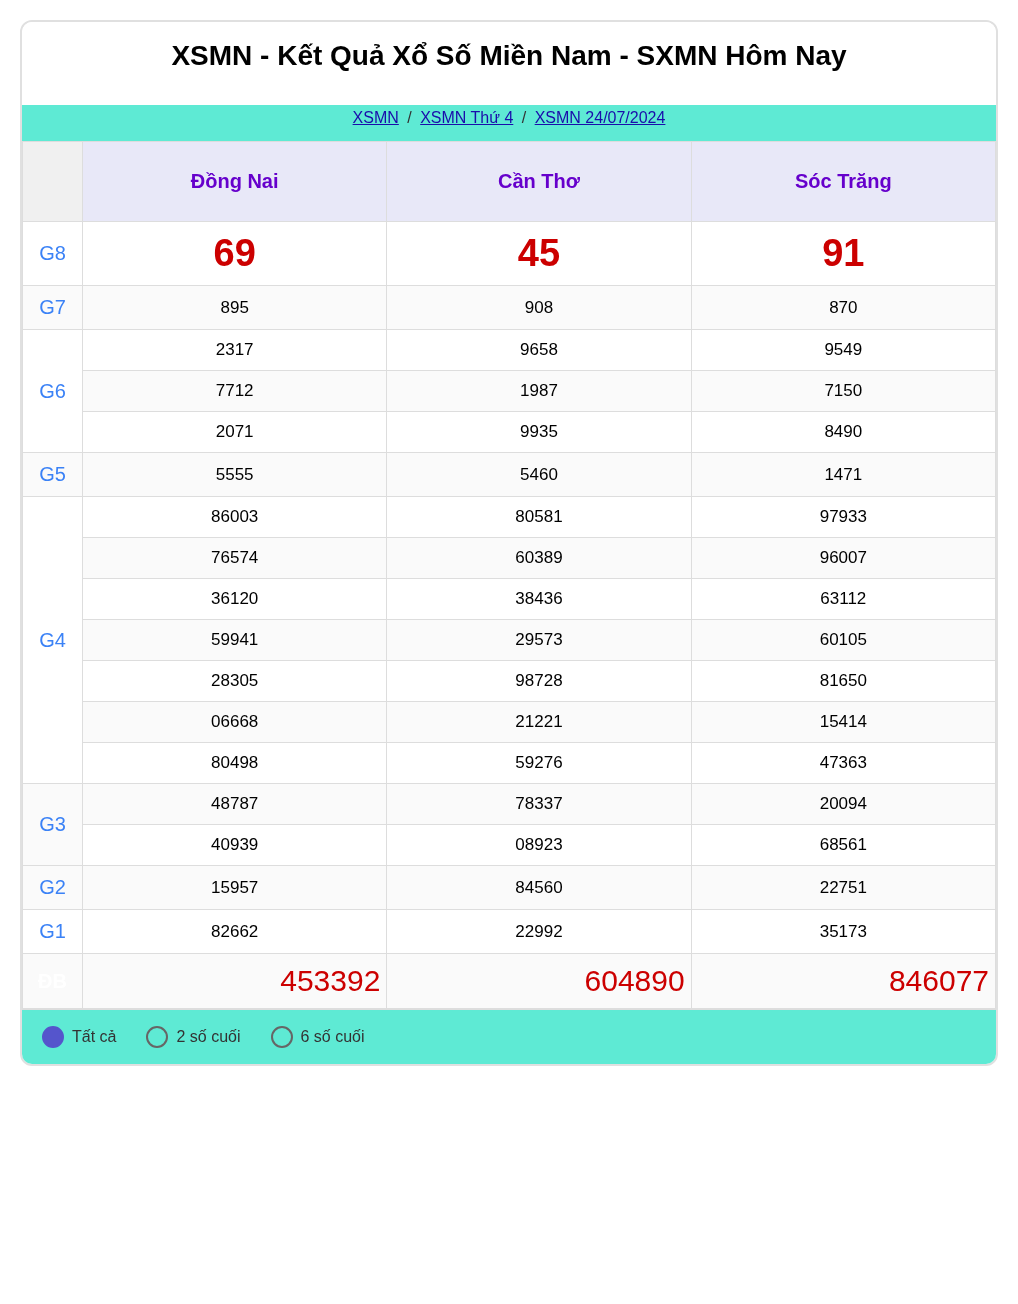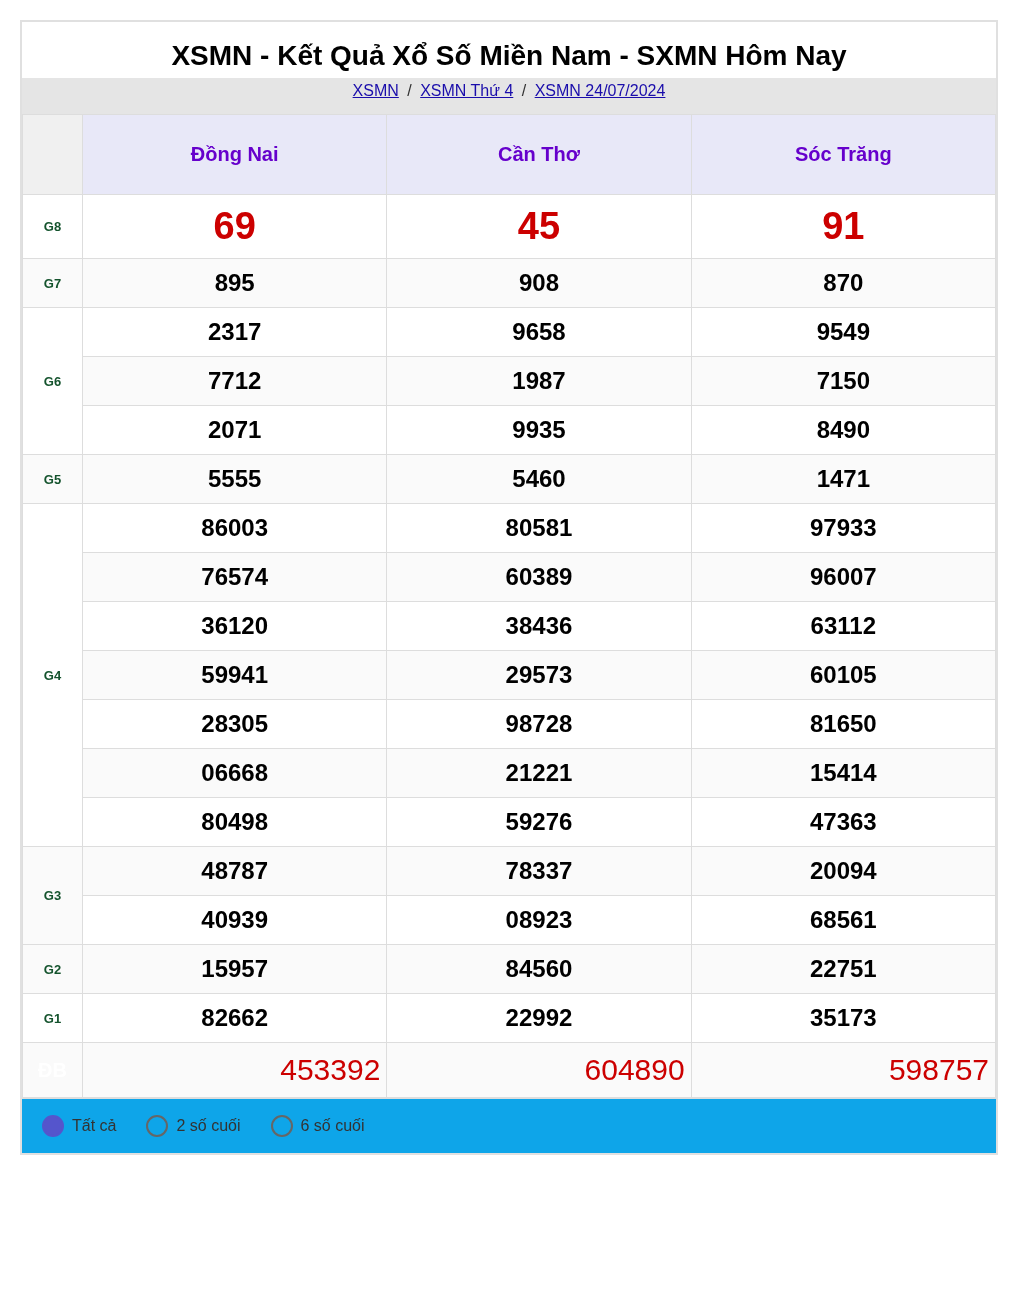--- a/index.html
+++ b/index.html
@@ -8,36 +8,37 @@
       background: #fff;
       display: flex;
       justify-content: center;
       align-items: flex-start;
       min-height: 1304px;
       padding: 20px;
     }
     .container {
       width: 978px;
       border: 2px solid #e0e0e0;
-      border-radius: 0;
+      border-radius: 12px;
       overflow: hidden;
       background: #fff;
     }
     .main-title {
       text-align: center;
       font-size: 28px;
       font-weight: bold;
       color: #000;
       padding: 18px 10px 6px;
       background: #fff;
     }
     .breadcrumb {
       text-align: center;
       padding: 4px 10px 14px;
-      background: #e5e5e5;
+      background: #5eead4;
+      margin-top: 27px;
     }
     .breadcrumb a {
       color: #1a0dab;
       text-decoration: underline;
       font-size: 16px;
       margin: 0 4px;
     }
     .breadcrumb span {
       font-size: 16px;
       color: #333;
@@ -56,34 +57,34 @@
       font-size: 20px;
       font-weight: bold;
       color: #6600cc;
       padding: 28px 6px;
     }
     thead th.empty {
       background: #f0f0f0;
     }
     .row-label {
       background: #f0f0f8;
-      font-size: 13px;
-      font-weight: bold;
-      color: #14532d;
+      font-size: 20px;
+      font-weight: normal;
+      color: #3b82f6;
       width: 60px;
     }
     .g8-value {
       font-size: 38px;
       font-weight: bold;
       color: #cc0000;
       margin-left: 8px;
     }
     .normal-value {
-      font-size: 24px;
-      font-weight: bold;
+      font-size: 17px;
+      font-weight: normal;
       color: #000;
     }
     .db-label {
       background: #cc2200;
       color: #fff;
       font-size: 20px;
       font-weight: bold;
     }
     .db-value {
       font-size: 30px;
@@ -95,21 +96,21 @@
       background: #fafafa;
     }
     tr:nth-child(odd) td {
       background: #fff;
     }
     .footer {
       padding: 16px 20px;
       display: flex;
       align-items: center;
       gap: 30px;
-      background: #0ea5e9;
+      background: #5eead4;
       border-top: 1px solid #ddd;
     }
     .radio-option {
       display: flex;
       align-items: center;
       gap: 8px;
       font-size: 16px;
       color: #333;
     }
     .radio-circle {
@@ -237,21 +238,21 @@
         <tr>
       <td class="row-label">G1</td>
       <td class="normal-value">82662</td>
       <td class="normal-value">22992</td>
       <td class="normal-value">35173</td>
     </tr>
         <tr>
       <td class="row-label db-label">ĐB</td>
       <td class="db-value">453392</td>
       <td class="db-value">604890</td>
-      <td class="db-value">598757</td>
+      <td class="db-value">846077</td>
     </tr>
       </tbody>
   </table>
 
   <div class="footer">
     <div class="radio-option">
       <div class="radio-circle filled"></div>
       <span>Tất cả</span>
     </div>
     <div class="radio-option">

